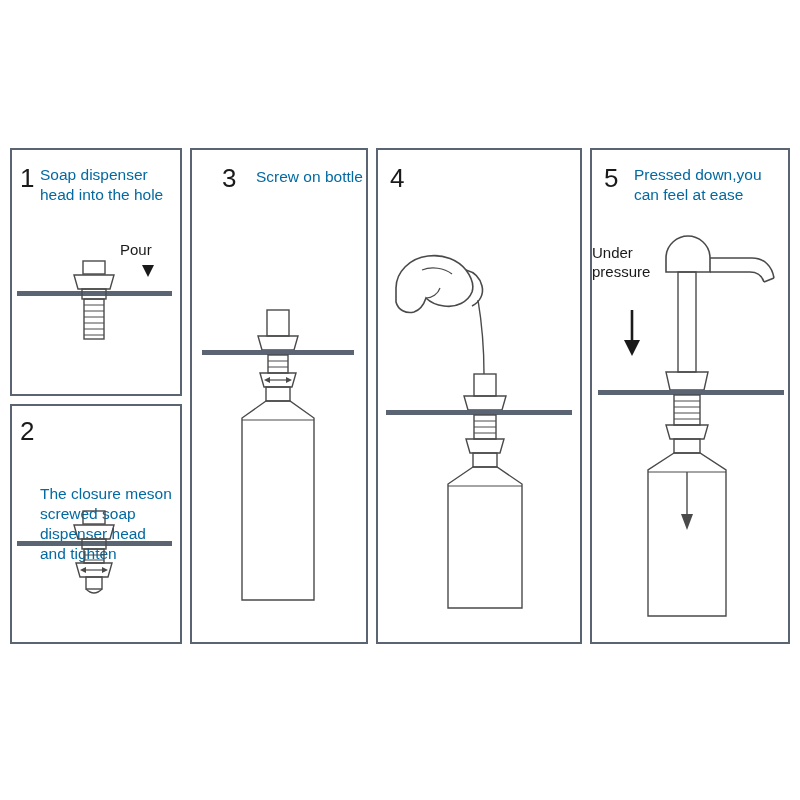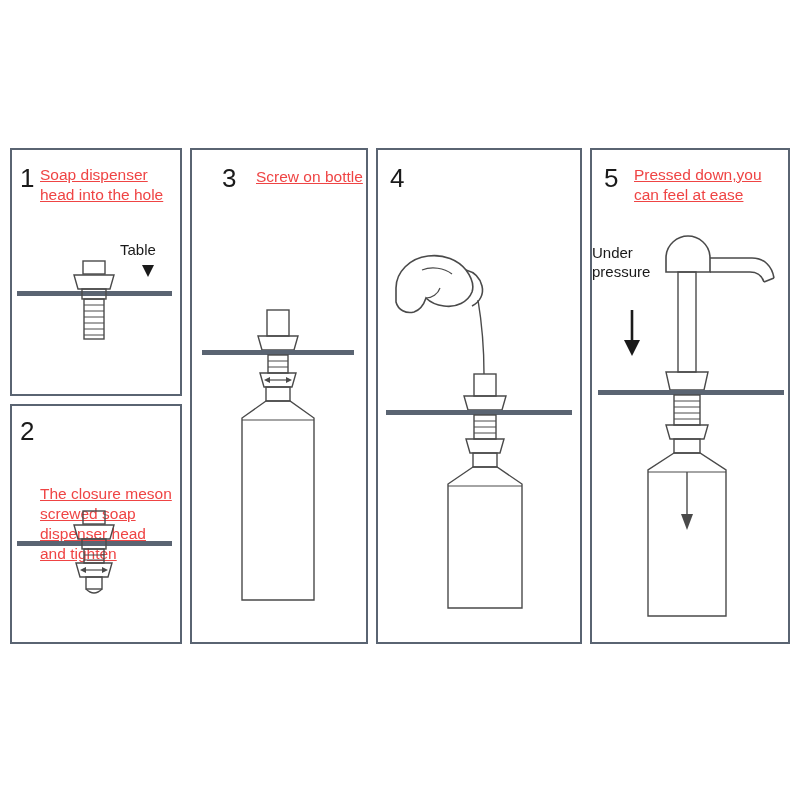--- a/index.html
+++ b/index.html
@@ -27,24 +27,23 @@
     position: absolute;
     font-size: 26px;
     line-height: 26px;
     color: #1a1a1a;
     font-family: "Liberation Sans", sans-serif;
   }
   .step-text {
     position: absolute;
     font-size: 15.5px;
     line-height: 20px;
-    color: #ef4444;
+    color: #0369a1;
     font-family: "Liberation Sans", sans-serif;
     white-space: pre-line;
-    text-decoration: underline;
   }
   .label {
     position: absolute;
     font-size: 15px;
     line-height: 19px;
     color: #1a1a1a;
     font-family: "Liberation Sans", sans-serif;
     white-space: pre-line;
   }
   svg { display: block; }
@@ -53,21 +52,21 @@
 </head>
 <body>
 
 <div id="canvas">
 
   <div class="panel" style="left:10px; top:148px; width:172px; height:248px;">
   </div>
   <div class="step-num" style="left:20px; top:165px;">1</div>
   <div class="step-text" style="left:40px; top:165px; width:140px;">Soap dispenser
 head into the hole</div>
-  <div class="label" style="left:120px; top:240px;">Table</div>
+  <div class="label" style="left:120px; top:240px;">Pour</div>
 
   <div class="art" style="left:12px; top:255px; width:168px; height:120px;">
     <svg width="168" height="120" viewBox="0 0 168 120">
 
       <polygon points="135,258 147,258 141,270" transform="translate(-5,-248)" fill="#1a1a1a"></polygon>
 
       <rect x="5" y="36" width="155" height="5" fill="#5a6472"></rect>
 
       <rect x="71" y="6" width="22" height="13" fill="none" stroke="#4a4a4a" stroke-width="1.4"></rect>
 

